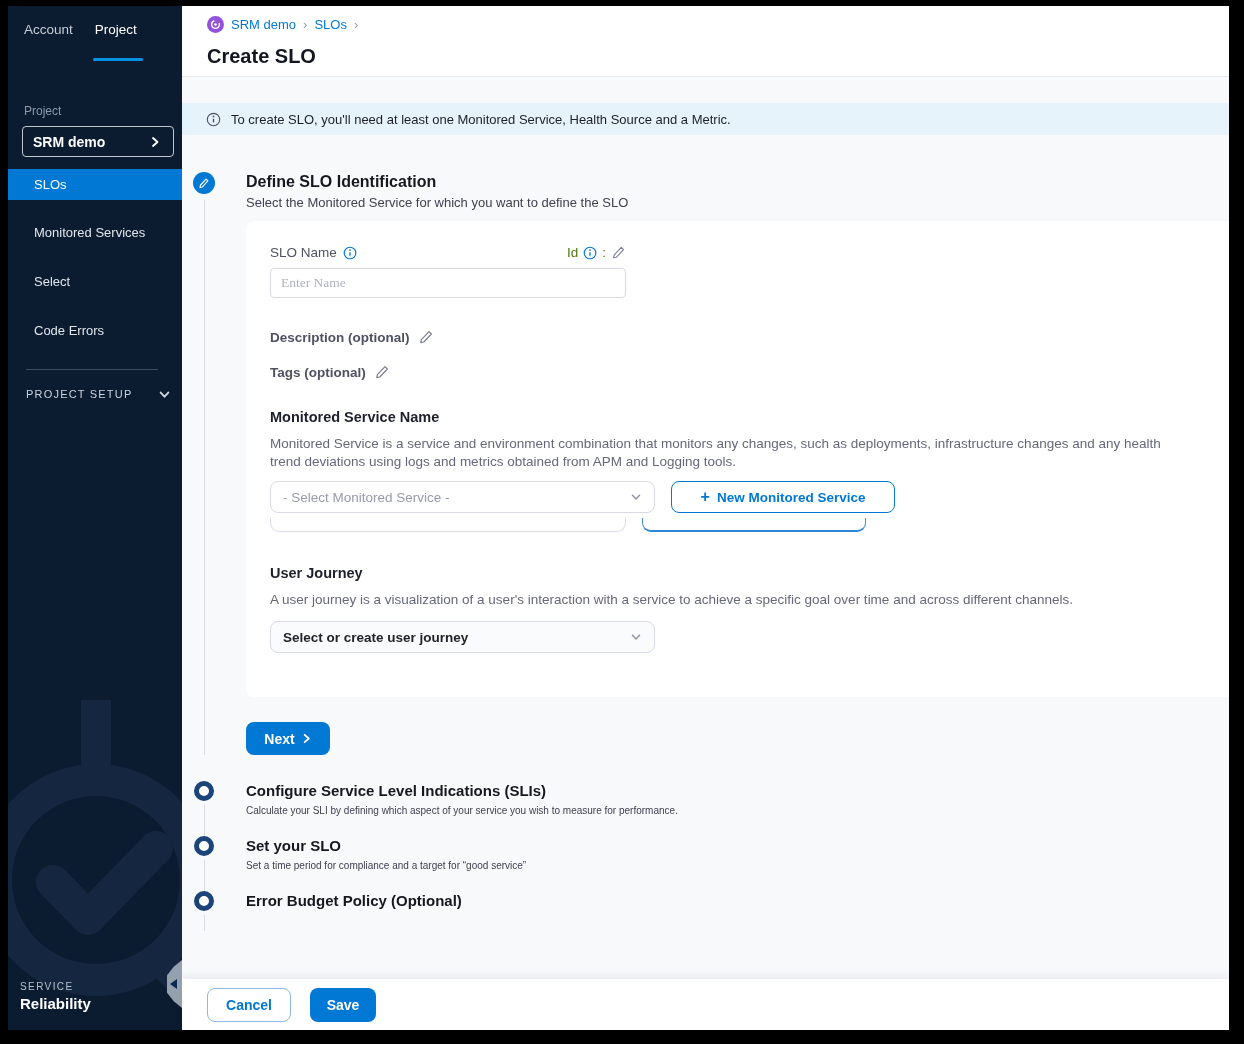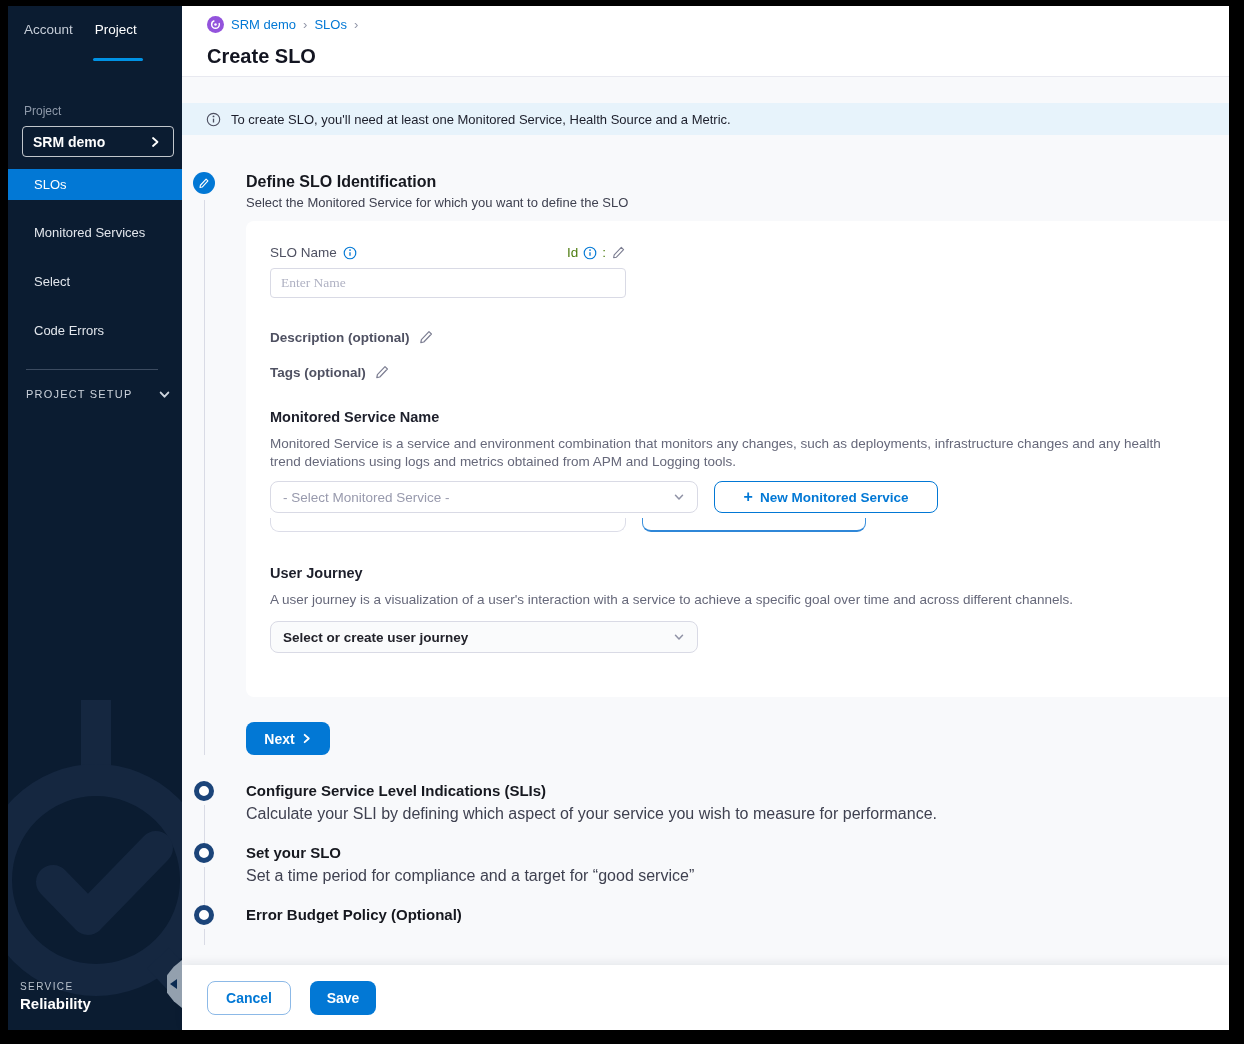--- a/index.html
+++ b/index.html
@@ -59,21 +59,21 @@
   .fld-label { font-size:13.5px; color:#4f5162; display:flex; align-items:center; gap:6px; }
   .id-group { display:flex; align-items:center; gap:5px; font-size:13.5px; color:#4d7c0f; }
   .icon-pencil { display:inline-flex; color:#7c7e92; cursor:pointer; }
   .name-input { margin-top:8px; width:356px; height:30px; border:1px solid #d9dae5; border-radius:4px; padding:0 10px; font-size:13.5px; color:#22222a; font-family:Liberation Serif, serif; background:#fff; }
   .name-input::placeholder { color:#b0b2c3; }
   .opt-label { margin-top:31px; font-size:13.5px; font-weight:bold; color:#4f5162; display:flex; align-items:center; gap:8px; }
   .opt-label.tags { margin-top:19px; }
   .sec-title { margin-top:29px; font-size:14.5px; font-weight:bold; color:#1d1f2b; }
   .sec-desc { margin-top:10px; font-size:13.5px; color:#66687a; line-height:18px; max-width:920px; }
   .select-row { margin-top:10px; display:flex; gap:16px; align-items:flex-start; }
-  .select { width:428px; height:32px; border:1px solid #d9dae5; border-radius:8px; background:#fff; display:flex; align-items:center; justify-content:space-between; padding:0 12px; cursor:pointer; }
+  .select { width:385px; height:32px; border:1px solid #d9dae5; border-radius:8px; background:#fff; display:flex; align-items:center; justify-content:space-between; padding:0 12px; cursor:pointer; }
   .select .ph { font-size:13.5px; color:#989aad; }
   .select.filledish { background:#fafbfc; }
   .select.filledish .ph { color:#22222a; font-weight:bold; }
   .chev { color:#9093a6; display:inline-flex; }
   .btn-new { width:224px; height:32px; border:1px solid #0278d5; border-radius:8px; background:#fff; color:#0278d5; font-size:13.5px; font-weight:bold;
       display:flex; align-items:center; justify-content:center; gap:7px; cursor:pointer; }
   .btn-new .plus { font-size:16px; font-weight:bold; line-height:1; }
   .ghost-row { display:flex; gap:16px; margin-top:5px; }
   .ghost-select { width:356px; height:14px; border:1px solid #dcdde8; border-top:none; border-radius:0 0 9px 9px; }
   .ghost-button { width:224px; height:14px; border:1px solid #3c91dd; border-top:none; border-bottom:2px solid #2f87d8; border-radius:0 0 9px 9px; }
@@ -84,23 +84,23 @@
       display:flex; align-items:center; justify-content:center; gap:6px; cursor:pointer; font-family:"Liberation Sans", sans-serif; }
   .btn-next .nchev { display:inline-flex; }
 
   .later-steps { margin-top:26px; }
   .lstep { display:flex; }
   .lstep .ring-col { width:64px; flex-shrink:0; display:flex; flex-direction:column; align-items:center; }
   .ring { width:20px; height:20px; border-radius:50%; border:5.5px solid #1b4479; background:#fff; flex-shrink:0; margin-left:-20px; }
   .lconn { width:1px; flex:1; background:#d9dbe5; margin-left:-20px; margin-top:4px; }
   .lstep-body { flex:1; padding-bottom:20px; }
   .lstep-title { font-size:15px; font-weight:bold; color:#16181f; line-height:20px; }
-  .lstep-sub { font-size:16px; color:#3f4150; margin-top:4px; }
-
-  .footer { height:65px; flex-shrink:0; background:#fff; box-shadow:0 -3px 8px rgba(20,30,60,0.07); display:flex; align-items:center; gap:19px; padding-left:25px; position:relative; z-index:2; }
+  .lstep-sub { font-size:10px; color:#3f4150; margin-top:4px; }
+
+  .footer { height:51px; flex-shrink:0; background:#fff; box-shadow:0 -3px 8px rgba(20,30,60,0.07); display:flex; align-items:center; gap:19px; padding-left:25px; position:relative; z-index:2; }
   .btn-cancel { width:84px; height:34px; background:#fff; border:1px solid #8cb9e7; border-radius:8px; color:#0278d5; font-size:14px; font-weight:bold; cursor:pointer; font-family:"Liberation Sans", sans-serif; }
   .btn-save { width:66px; height:34px; background:#0278d5; border:none; border-radius:8px; color:#fff; font-size:14px; font-weight:bold; cursor:pointer; font-family:"Liberation Sans", sans-serif; }
 </style>
 </head>
 <body>
 
 <div class="app">
 
   <div class="sidebar">
     <div class="side-tabs">

